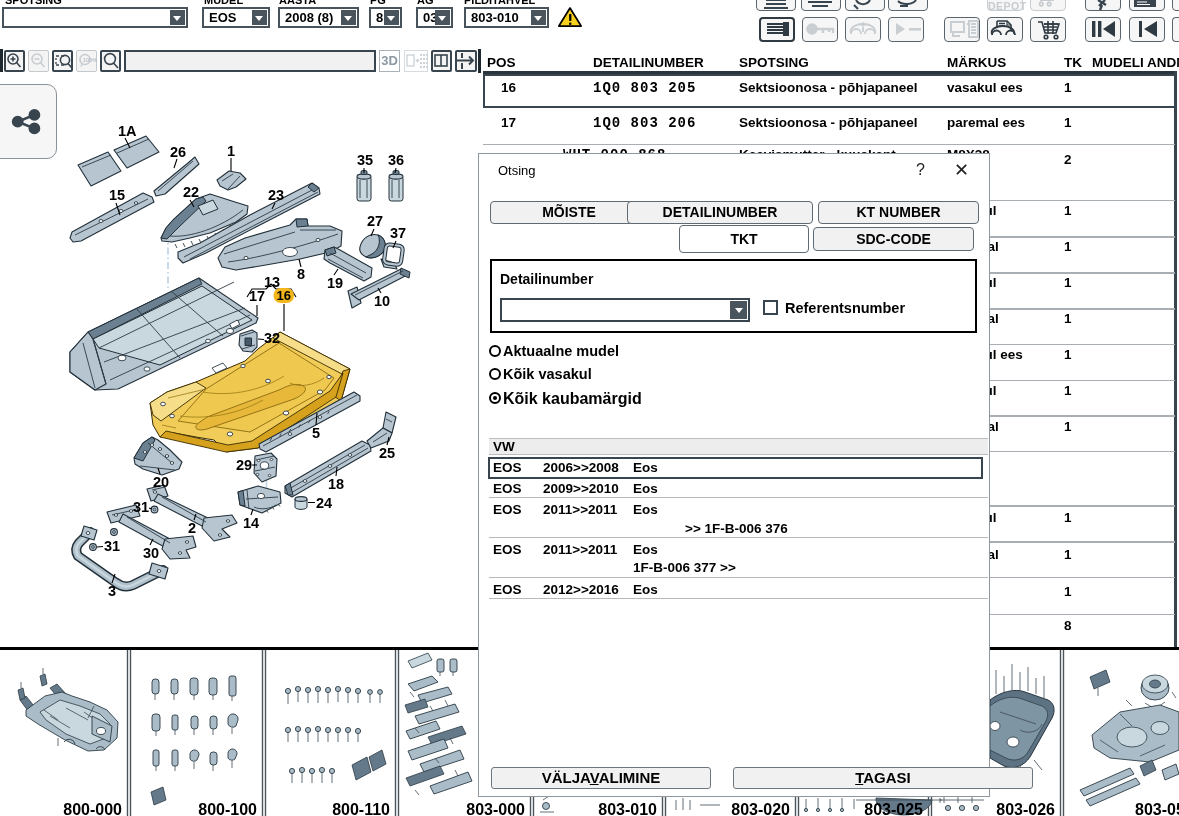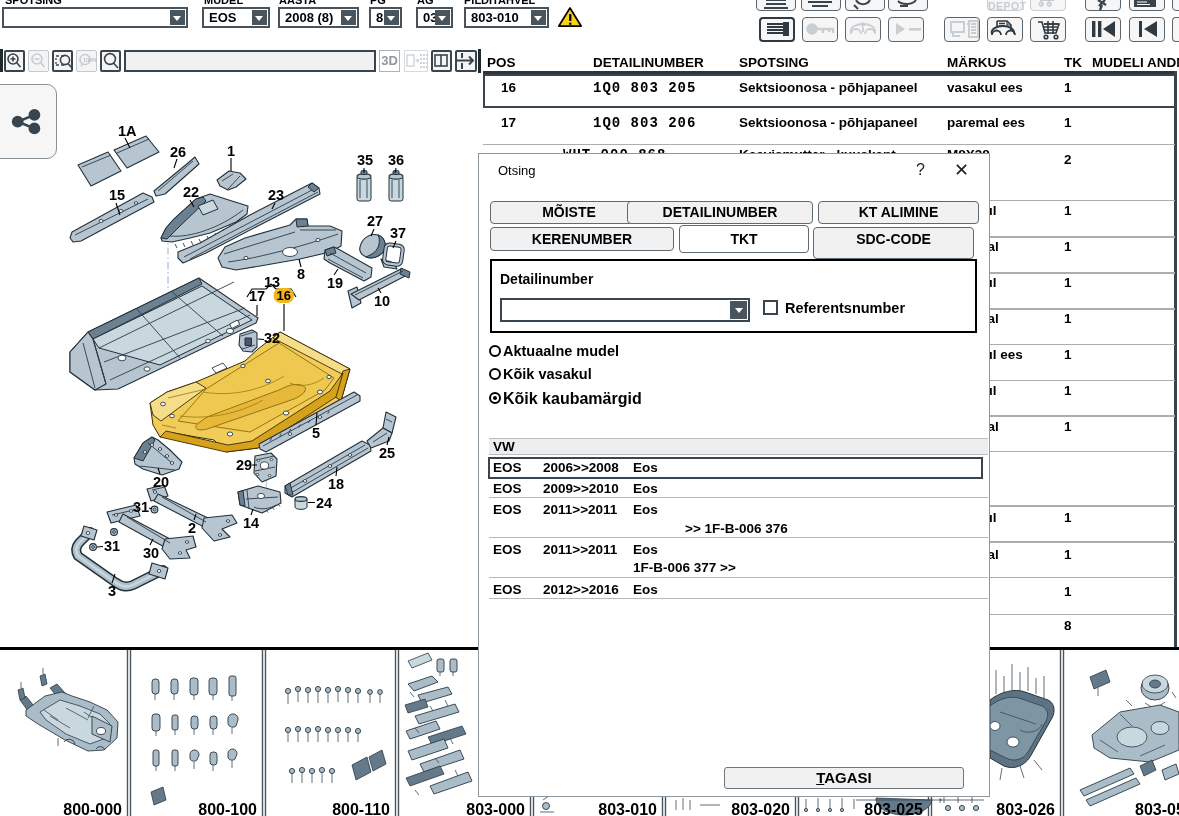--- a/index.html
+++ b/index.html
@@ -669,23 +669,22 @@
 <div class="thlbl" style="left:985px;top:801px;width:70px;text-align:right">803-026</div>
 <div class="thlbl" style="left:1135px;top:801px;width:70px;text-align:left">803-050</div>
 
 <div id="dialog" class="ab" style="left:478px;top:153px;width:512px;height:644px;background:#fff;border:1px solid #8f979e;box-sizing:border-box;z-index:50">
   <div class="dtxt" style="left:19px;top:9px;font-weight:normal;font-size:13px">Otsing</div>
   <div class="dtxt" style="left:437px;top:7px;font-weight:normal;font-size:16px;color:#222">?</div>
   <div class="dtxt" style="left:475px;top:5px;font-weight:normal;font-size:18px;color:#222">✕</div>
 
   <div class="tab" style="left:11px;top:47px;width:158px;height:23px;line-height:21px">MÕISTE</div>
   <div class="tab" style="left:148px;top:47px;width:186px;height:23px;line-height:21px">DETAILINUMBER</div>
-  <div class="tab" style="left:339px;top:47px;width:161px;height:23px;line-height:21px">KT ALIMINE</div>
-  <div class="tab" style="left:11px;top:73px;width:184px;height:24px;line-height:22px">KERENUMBER</div>
-  <div class="tab" style="left:334px;top:73px;width:161px;height:32px;line-height:22px">SDC-CODE</div>
+  <div class="tab" style="left:339px;top:47px;width:161px;height:23px;line-height:21px">KT NUMBER</div>
+  <div class="tab" style="left:334px;top:73px;width:161px;height:24px;line-height:22px">SDC-CODE</div>
   <div class="tab" style="left:200px;top:71px;width:130px;height:28px;line-height:26px;background:#fff;z-index:2">TKT</div>
 
   <div class="ab" style="left:11px;top:105px;width:487px;height:74px;border:2px solid #000;box-sizing:border-box"></div>
   <div class="dtxt" style="left:21px;top:117px;font-size:14px">Detailinumber</div>
   <div class="ab" style="left:21px;top:144px;width:250px;height:24px;border:2px solid #39454e;background:#fff;box-sizing:border-box">
     <span style="position:absolute;top:1px;right:1px;bottom:1px;width:17px;background:#4a545c"></span>
     <span style="position:absolute;right:5px;top:8px;border:4.5px solid transparent;border-top:5px solid #fff"></span>
   </div>
   <div class="ab" style="left:284px;top:146px;width:15px;height:15px;border:2px solid #39454e;box-sizing:border-box"></div>
   <div class="dtxt" style="left:306px;top:146px;font-size:14.5px">Referentsnumber</div>
@@ -718,15 +717,16 @@
   <div class="dtxt" style="left:14px;top:388px">EOS</div>
       <div class="dtxt" style="left:64px;top:388px">2011&gt;&gt;2011</div>
       <div class="dtxt" style="left:154px;top:388px">Eos</div>
   <div class="dtxt" style="left:154px;top:406px">1F-B-006 377 &gt;&gt;</div>
   <div class="dsep" style="top:423px"></div>
   <div class="dtxt" style="left:14px;top:428px">EOS</div>
       <div class="dtxt" style="left:64px;top:428px">2012&gt;&gt;2016</div>
       <div class="dtxt" style="left:154px;top:428px">Eos</div>
   <div class="dsep" style="top:444px"></div>
 
-  <div class="dbtn" style="left:245px;top:613px;width:240px;height:22px;line-height:20px"><u>T</u>AGASI</div>
+  <div class="dbtn" style="left:12px;top:613px;width:220px;height:22px;line-height:20px">VÄLJA<u>V</u>ALIMINE</div>
+  <div class="dbtn" style="left:254px;top:613px;width:300px;height:22px;line-height:20px"><u>T</u>AGASI</div>
 </div>
 
 </div>
 </body></html>

